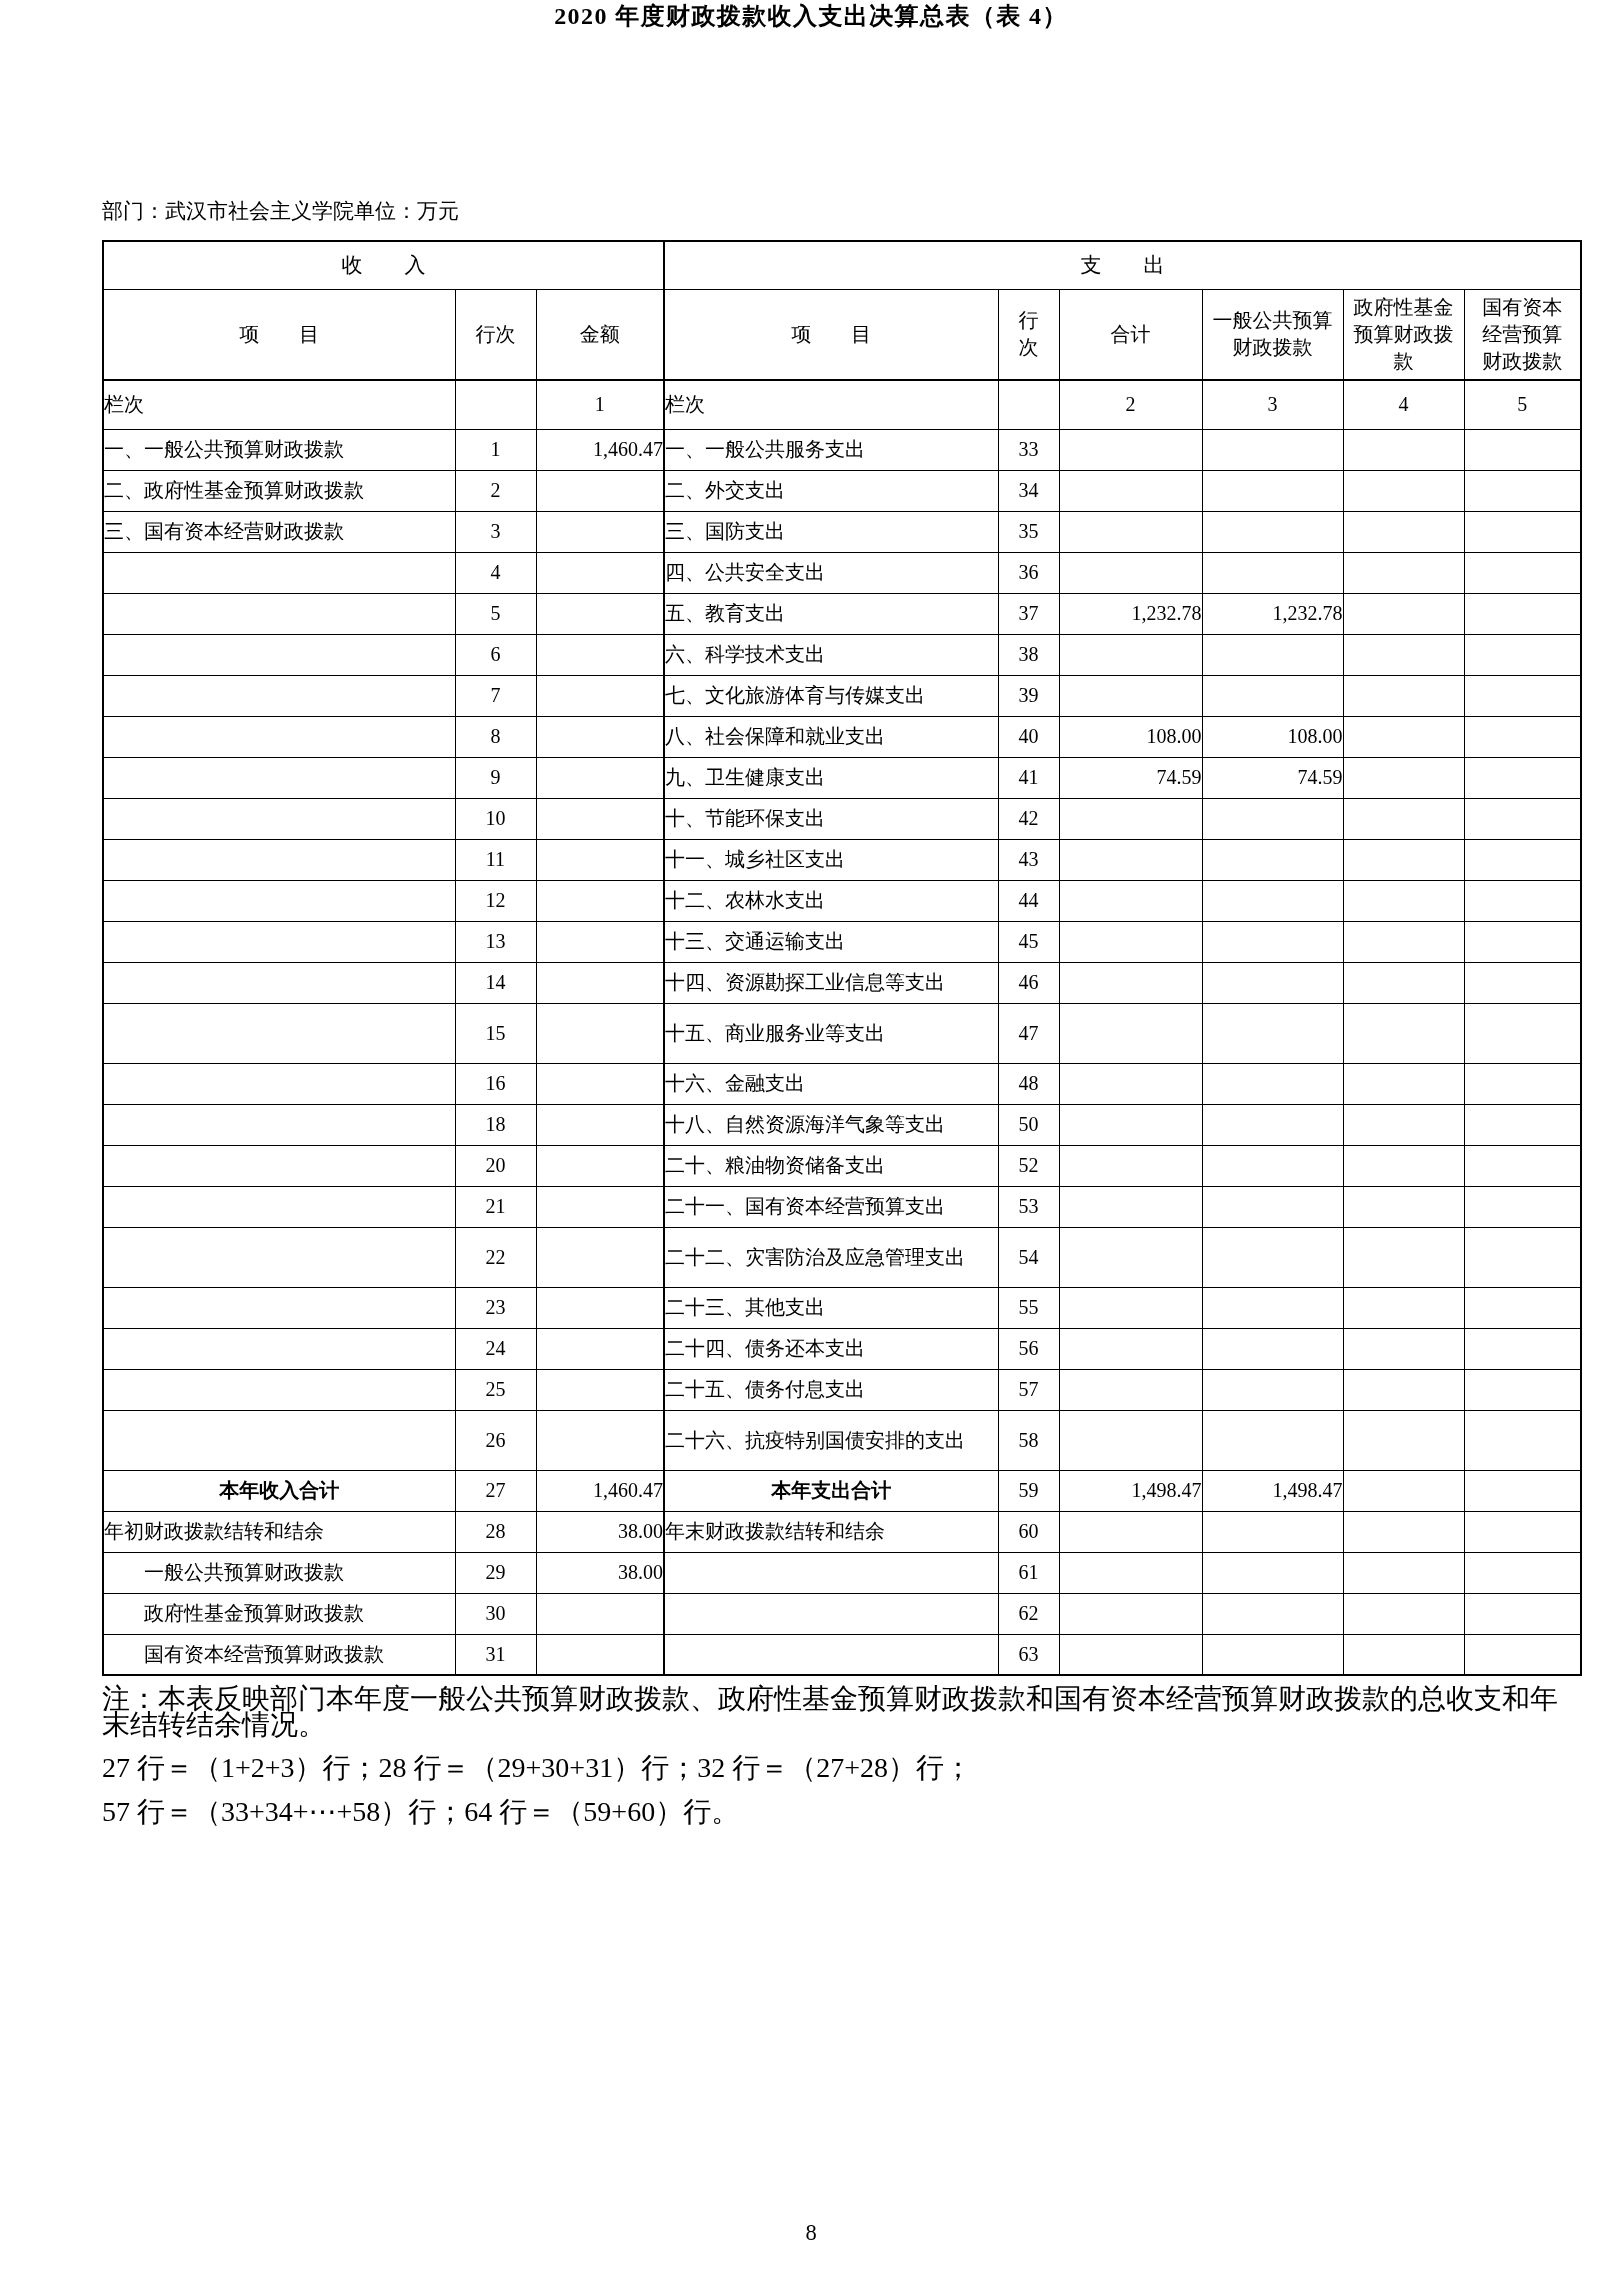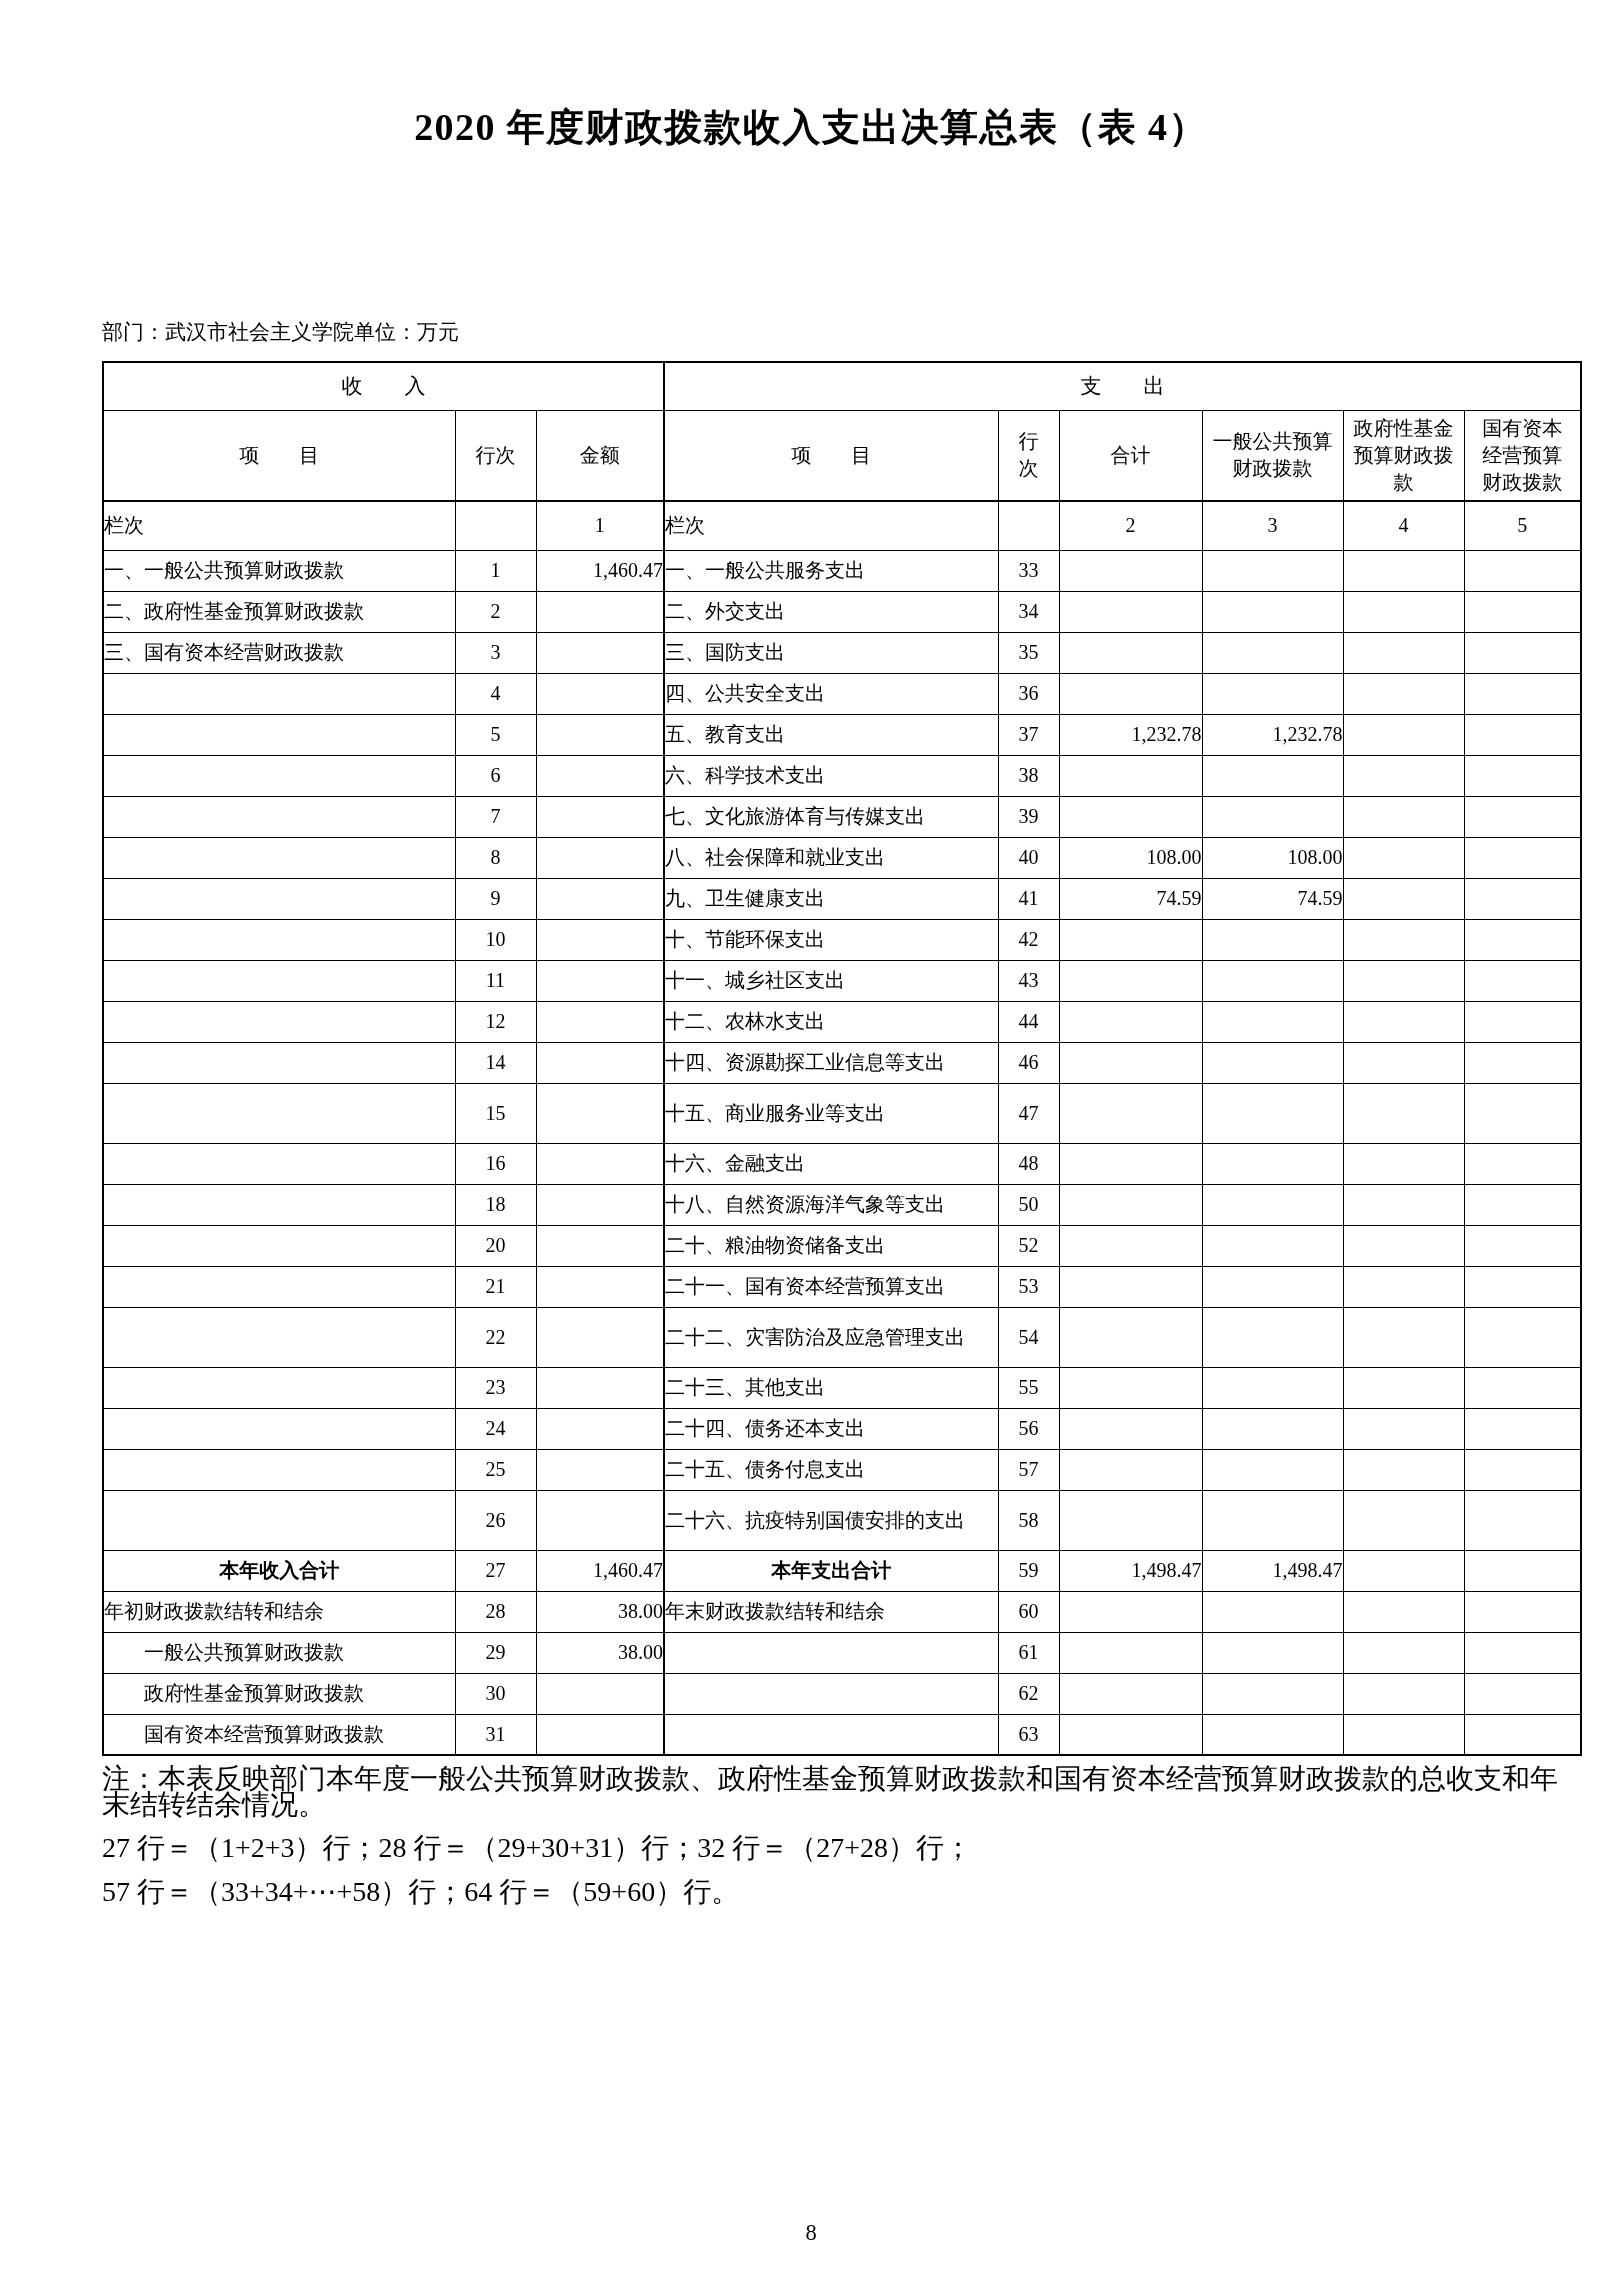--- a/index.html
+++ b/index.html
@@ -9,24 +9,23 @@
     color: #000000;
     font-family: "Liberation Serif", "DejaVu Serif", serif;
   }
   body {
     position: relative;
     width: 1622px;
     height: 2295px;
     overflow: hidden;
   }
   .title {
-    padding-top: 102px;
     margin: 0;
     text-align: center;
-    font-size: 38px;
+    font-size: 24px;
     font-weight: bold;
     letter-spacing: 1.4px;
   }
   .meta-row {
     width: 1479px;
     margin: 165px 0 15px 102px;
     display: flex;
     justify-content: flex-start;
     font-size: 21px;
   }
@@ -256,20 +255,31 @@
         <td class="amount"></td>
         <td class="item divL">十二、农林水支出</td>
         <td class="lineno">44</td>
         <td class="amount"></td>
         <td class="amount"></td>
         <td class="amount"></td>
         <td class="amount"></td>
       </tr>
       <tr>
         <td class="item"></td>
+        <td class="lineno">13</td>
+        <td class="amount"></td>
+        <td class="item divL">十三、交通运输支出</td>
+        <td class="lineno">45</td>
+        <td class="amount"></td>
+        <td class="amount"></td>
+        <td class="amount"></td>
+        <td class="amount"></td>
+      </tr>
+      <tr>
+        <td class="item"></td>
         <td class="lineno">14</td>
         <td class="amount"></td>
         <td class="item divL">十四、资源勘探工业信息等支出</td>
         <td class="lineno">46</td>
         <td class="amount"></td>
         <td class="amount"></td>
         <td class="amount"></td>
         <td class="amount"></td>
       </tr>
       <tr class="tall">

